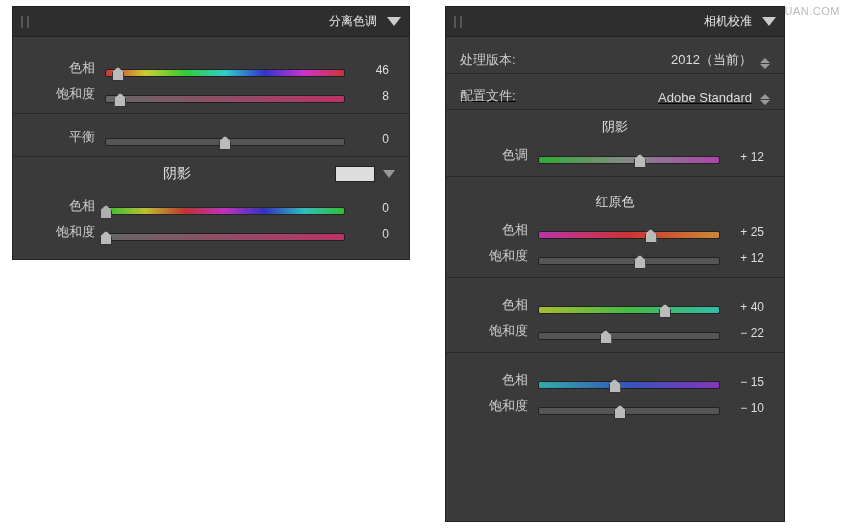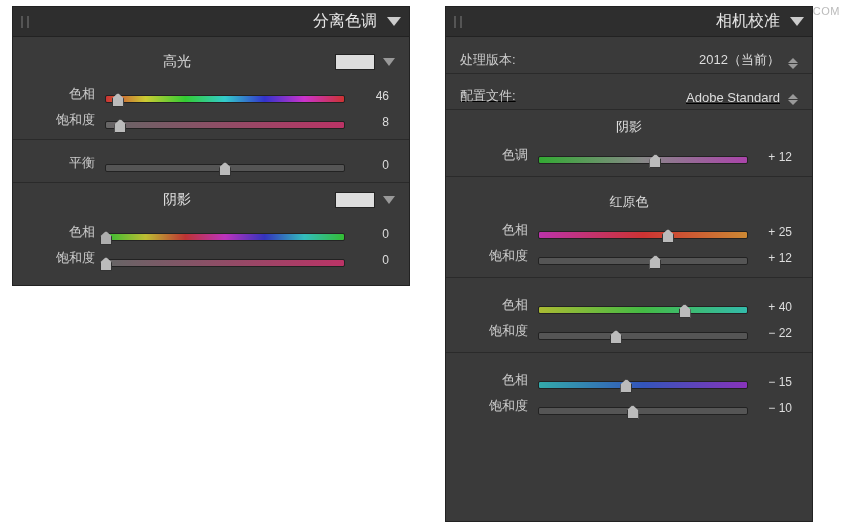--- a/index.html
+++ b/index.html
@@ -17,41 +17,41 @@
       font-size: 11px;
       color: #bbb;
       letter-spacing: 0.5px;
     }
     .panel {
       position: absolute;
       background: #3a3a3a;
       border: 1px solid #222;
     }
     .panel-left { left: 12px; top: 6px; width: 398px; }
-    .panel-right { left: 445px; top: 6px; width: 368px; height: 516px; }
+    .panel-right { left: 445px; top: 6px; width: 340px; height: 516px; }
     .panel-header {
       background: #2e2e2e;
       height: 30px;
       display: flex;
       align-items: center;
       justify-content: flex-end;
       padding: 0 8px;
       gap: 10px;
       border-bottom: 1px solid #222;
     }
     .panel-header .grip {
       width: 8px;
       height: 12px;
       margin-right: auto;
       border-left: 2px solid #555;
       border-right: 2px solid #555;
     }
     .panel-title {
       color: #e5e5e5;
-      font-size: 16px;
+      font-size: 12px;
       font-weight: 300;
     }
     .collapse-tri {
       width: 0; height: 0;
       border-left: 7px solid transparent;
       border-right: 7px solid transparent;
       border-top: 9px solid #ccc;
     }
     .panel-body { padding: 8px 0; }
     .section {
@@ -162,25 +162,20 @@
 
 <div class="panel panel-left">
   <div class="panel-header">
     <span class="grip"></span>
     <span class="panel-title">分离色调</span>
     <span class="collapse-tri"></span>
   </div>
   <div class="panel-body">
 
     <div class="section">
-      <div class="section-title-row">
-        <span class="section-title">高光</span>
-        <span class="swatch"></span>
-        <span class="small-tri"></span>
-      </div>
       <div class="slider-row">
         <span class="slider-label">色相</span>
         <div class="slider-track hue-grad">
           <div class="slider-handle" style="left:5%"></div>
         </div>
         <span class="slider-value">46</span>
       </div>
       <div class="slider-row">
         <span class="slider-label">饱和度</span>
         <div class="slider-track sat-grad">

